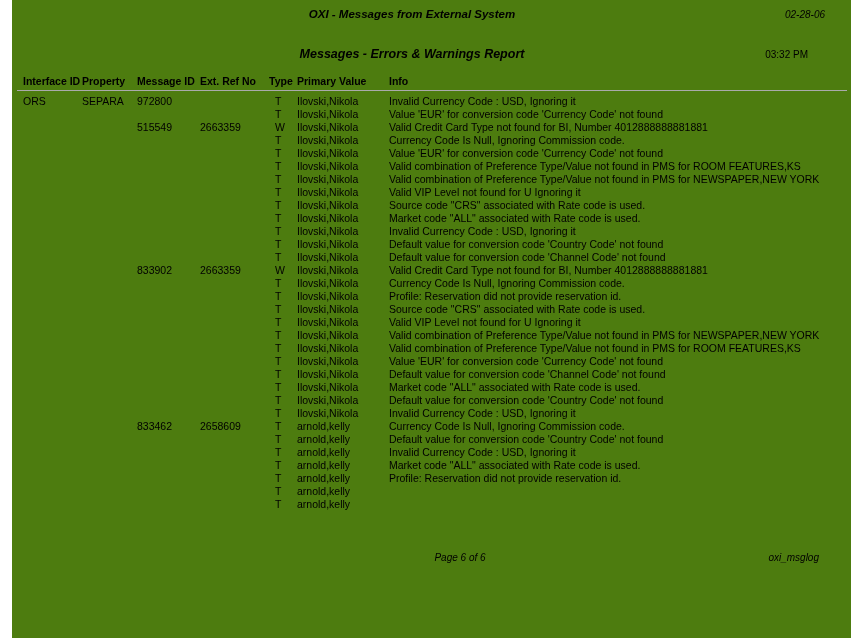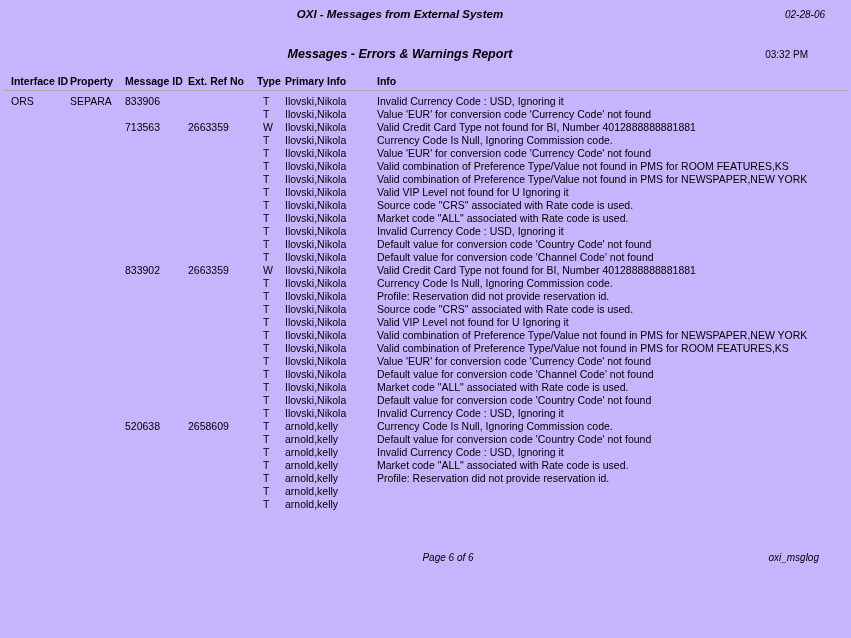--- a/index.html
+++ b/index.html
@@ -4,21 +4,21 @@
 <style>
   * { margin: 0; padding: 0; box-sizing: border-box; }
   html, body { background: #ffffff; }
   body {
     width: 851px; height: 638px;
     position: relative;
     font-family: "Liberation Sans", sans-serif;
     color: #000000;
     overflow: hidden;
   }
-  .page { position: absolute; inset: 0; background: #c4b5fd; }
+  .page { position: absolute; inset: 0; background: #4d7c0f; margin-left: 12px; }
 
   
   .hdr-title {
     position: absolute; top: 8px; left: 0; width: 800px;
     text-align: center;
     font-size: 11.5px; font-weight: bold; font-style: italic;
   }
   .hdr-date {
     position: absolute; top: 9px; right: 26px;
     font-size: 10px; font-style: italic;
@@ -78,51 +78,51 @@
 
   <div class="report-title">Messages - Errors &amp; Warnings Report</div>
   <div class="hdr-time">03:32 PM</div>
 
   <div class="thead grid-row">
     <div class="cell">Interface ID</div>
     <div class="cell">Property</div>
     <div class="cell">Message ID</div>
     <div class="cell">Ext. Ref No</div>
     <div class="cell">Type</div>
-    <div class="cell">Primary Info</div>
+    <div class="cell">Primary Value</div>
     <div class="cell">Info</div>
   </div>
 
   <div class="rule"></div>
 
   <div class="tbody" id="tbody">
   <div class="row grid-row">
     <div class="cell">ORS</div>
     <div class="cell">SEPARA</div>
-    <div class="cell">833906</div>
+    <div class="cell">972800</div>
     <div class="cell"></div>
     <div class="cell c-type">T</div>
     <div class="cell">Ilovski,Nikola</div>
     <div class="cell">Invalid Currency Code : USD, Ignoring it</div>
   </div>
 
   <div class="row grid-row">
     <div class="cell"></div>
     <div class="cell"></div>
     <div class="cell"></div>
     <div class="cell"></div>
     <div class="cell c-type">T</div>
     <div class="cell">Ilovski,Nikola</div>
     <div class="cell">Value 'EUR' for conversion code 'Currency Code' not found</div>
   </div>
 
   <div class="row grid-row">
     <div class="cell"></div>
     <div class="cell"></div>
-    <div class="cell">713563</div>
+    <div class="cell">515549</div>
     <div class="cell">2663359</div>
     <div class="cell c-type">W</div>
     <div class="cell">Ilovski,Nikola</div>
     <div class="cell">Valid Credit Card Type not found for BI, Number 4012888888881881</div>
   </div>
 
   <div class="row grid-row">
     <div class="cell"></div>
     <div class="cell"></div>
     <div class="cell"></div>
@@ -338,21 +338,21 @@
     <div class="cell"></div>
     <div class="cell"></div>
     <div class="cell c-type">T</div>
     <div class="cell">Ilovski,Nikola</div>
     <div class="cell">Invalid Currency Code : USD, Ignoring it</div>
   </div>
 
   <div class="row grid-row">
     <div class="cell"></div>
     <div class="cell"></div>
-    <div class="cell">520638</div>
+    <div class="cell">833462</div>
     <div class="cell">2658609</div>
     <div class="cell c-type">T</div>
     <div class="cell">arnold,kelly</div>
     <div class="cell">Currency Code Is Null, Ignoring Commission code.</div>
   </div>
 
   <div class="row grid-row">
     <div class="cell"></div>
     <div class="cell"></div>
     <div class="cell"></div>

